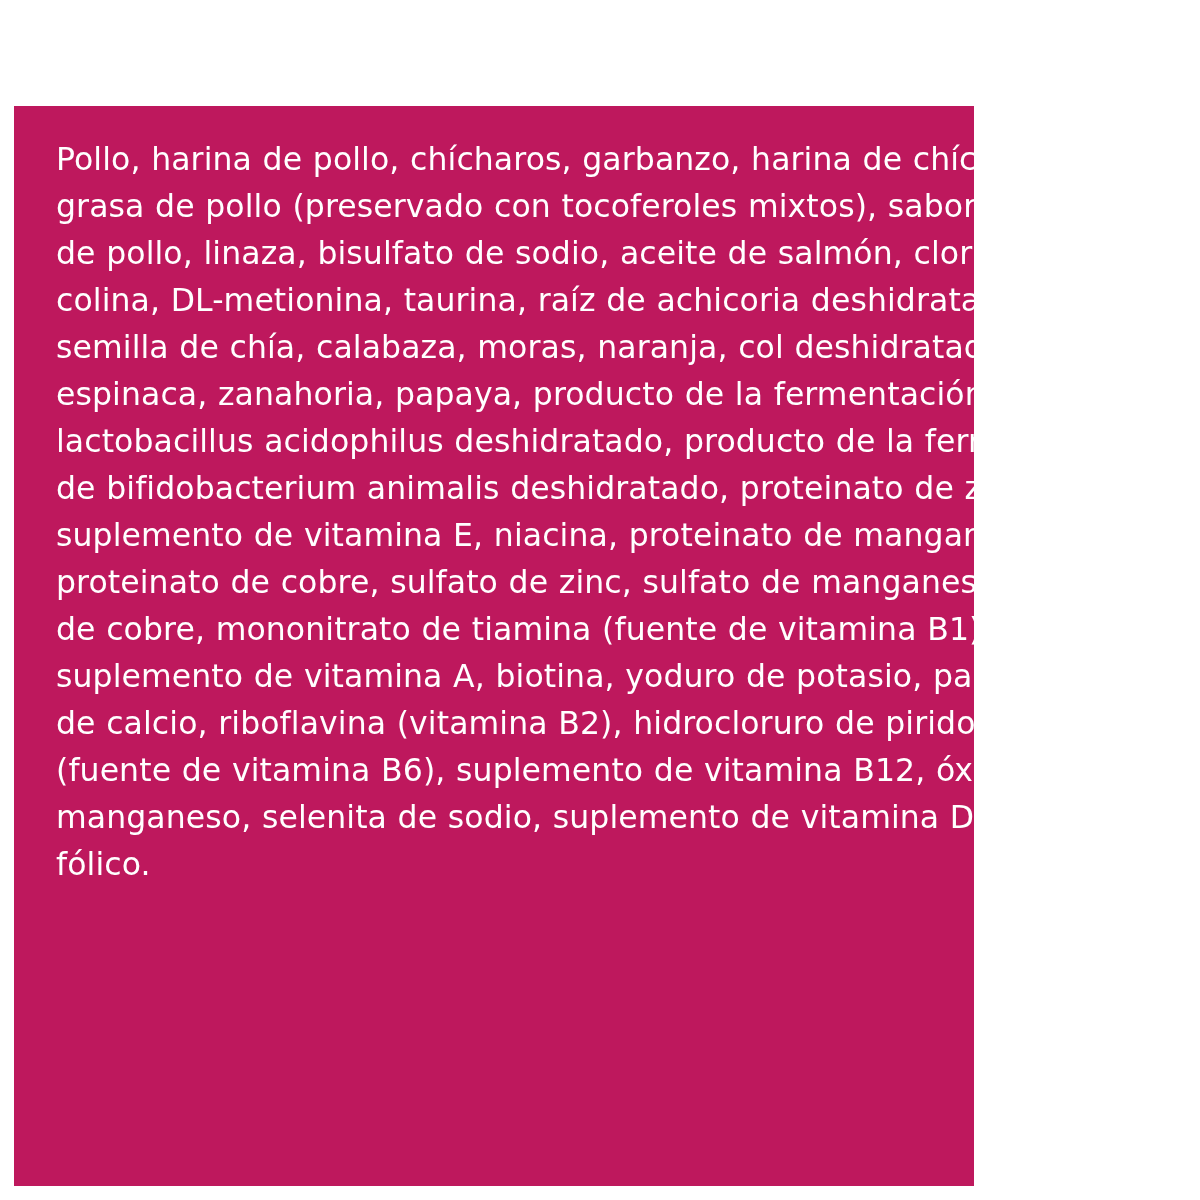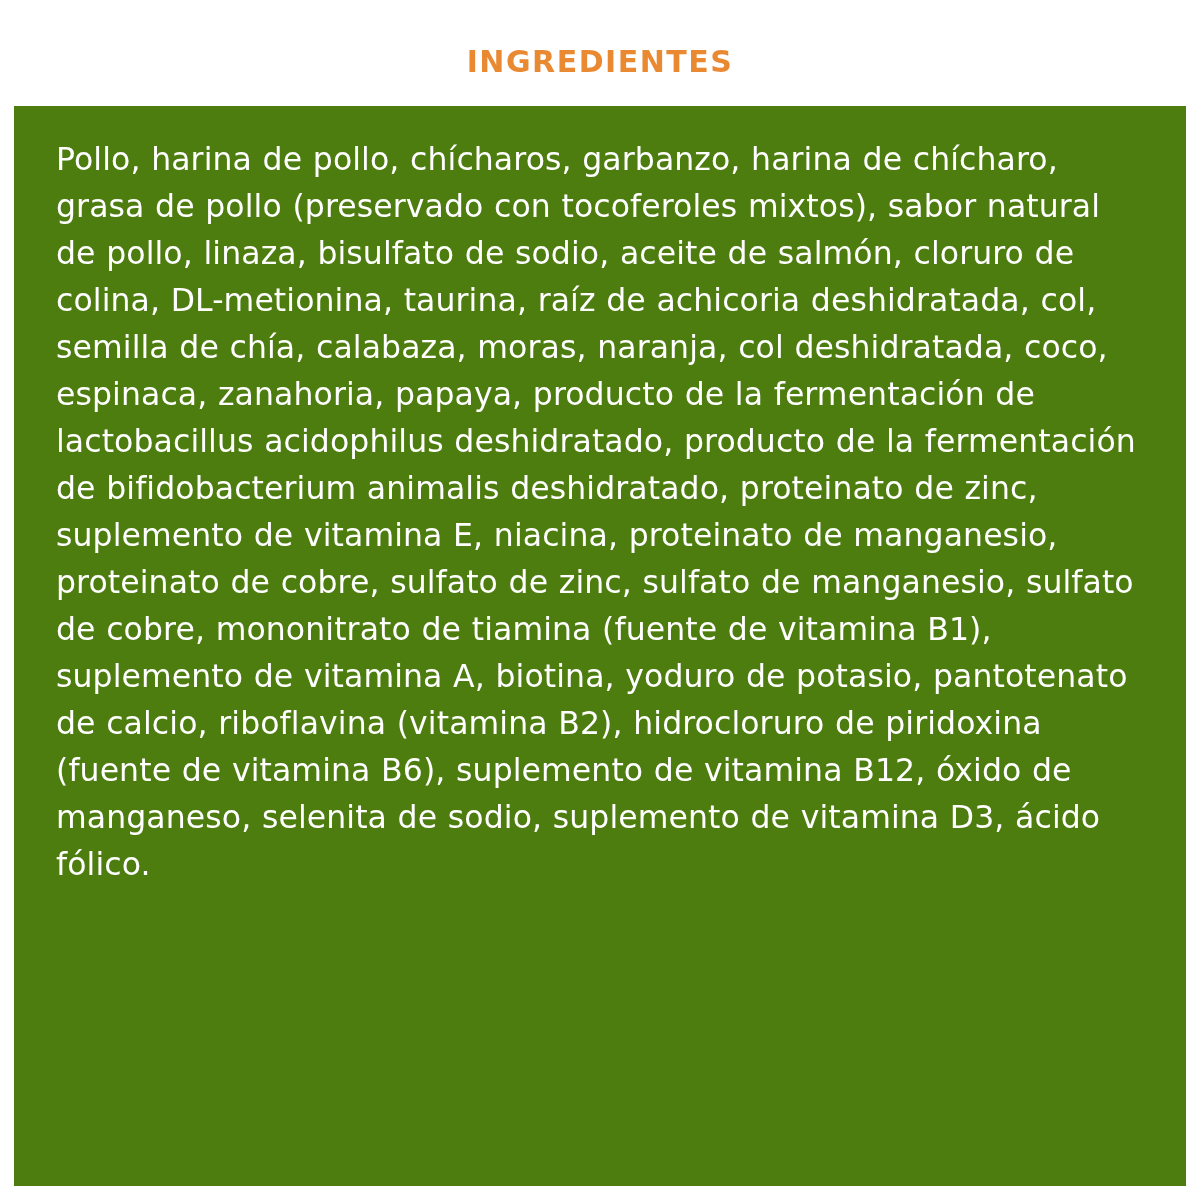--- a/index.html
+++ b/index.html
@@ -29,23 +29,23 @@
     color: #E98A33;
     font-family: "DejaVu Sans", sans-serif;
     font-size: 30px;
     font-weight: bold;
     letter-spacing: 1.5px;
   }
   .panel {
     position: absolute;
     top: 106px;
     left: 14px;
-    width: 1172px;
+    width: 960px;
     height: 1080px;
-    background: #4d7c0f;
+    background: #be185d;
     box-sizing: border-box;
   }
   .ingredients-text {
     position: absolute;
     top: 30px;
     left: 42px;
     width: 1090px;
     color: #ffffff;
     font-family: "DejaVu Sans", sans-serif;
     font-size: 31.5px;
@@ -53,19 +53,18 @@
     letter-spacing: 0.1px;
     text-align: left;
     word-spacing: 0.5px;
   }
 </style>
 </head>
 <body>
 
 <div class="page">
 
-  <div class="title">INGREDIENTES</div>
 
   <div class="panel">
     <div class="ingredients-text">Pollo, harina de pollo, chícharos, garbanzo, harina de chícharo, grasa de pollo (preservado con tocoferoles mixtos), sabor natural de pollo, linaza, bisulfato de sodio, aceite de salmón, cloruro de colina, DL-metionina, taurina, raíz de achicoria deshidratada, col, semilla de chía, calabaza, moras, naranja, col deshidratada, coco, espinaca, zanahoria, papaya, producto de la fermentación de lactobacillus acidophilus deshidratado, producto de la fermentación de bifidobacterium animalis deshidratado, proteinato de zinc, suplemento de vitamina E, niacina, proteinato de manganesio, proteinato de cobre, sulfato de zinc, sulfato de manganesio, sulfato de cobre, mononitrato de tiamina (fuente de vitamina B1), suplemento de vitamina A, biotina, yoduro de potasio, pantotenato de calcio, riboflavina (vitamina B2), hidrocloruro de piridoxina (fuente de vitamina B6), suplemento de vitamina B12, óxido de manganeso, selenita de sodio, suplemento de vitamina D3, ácido fólico.</div>
   </div>
 
 </div>
 
 </body></html>

